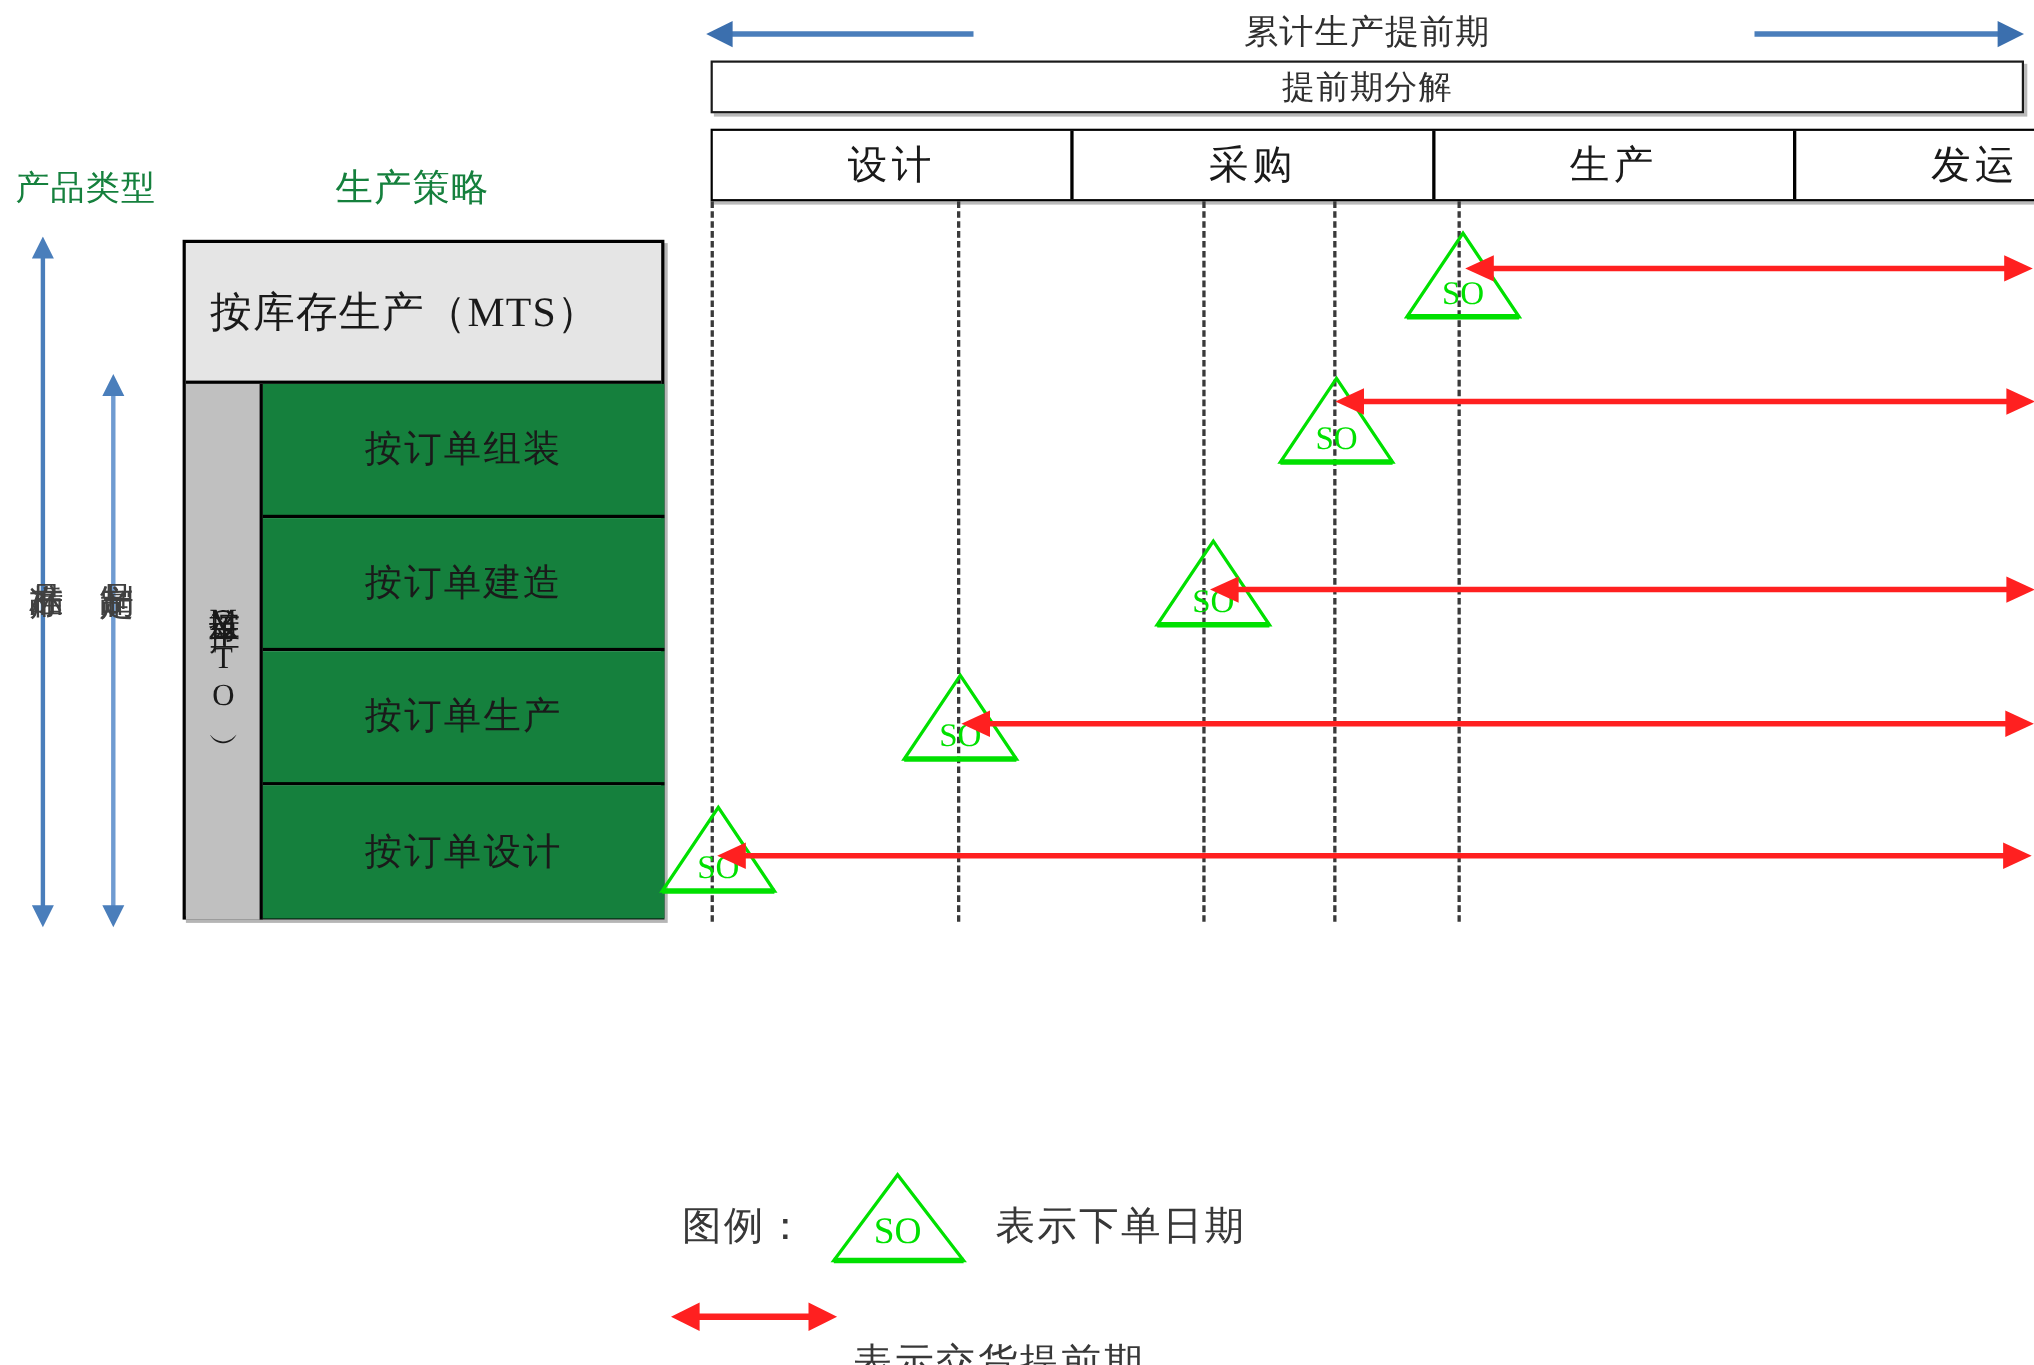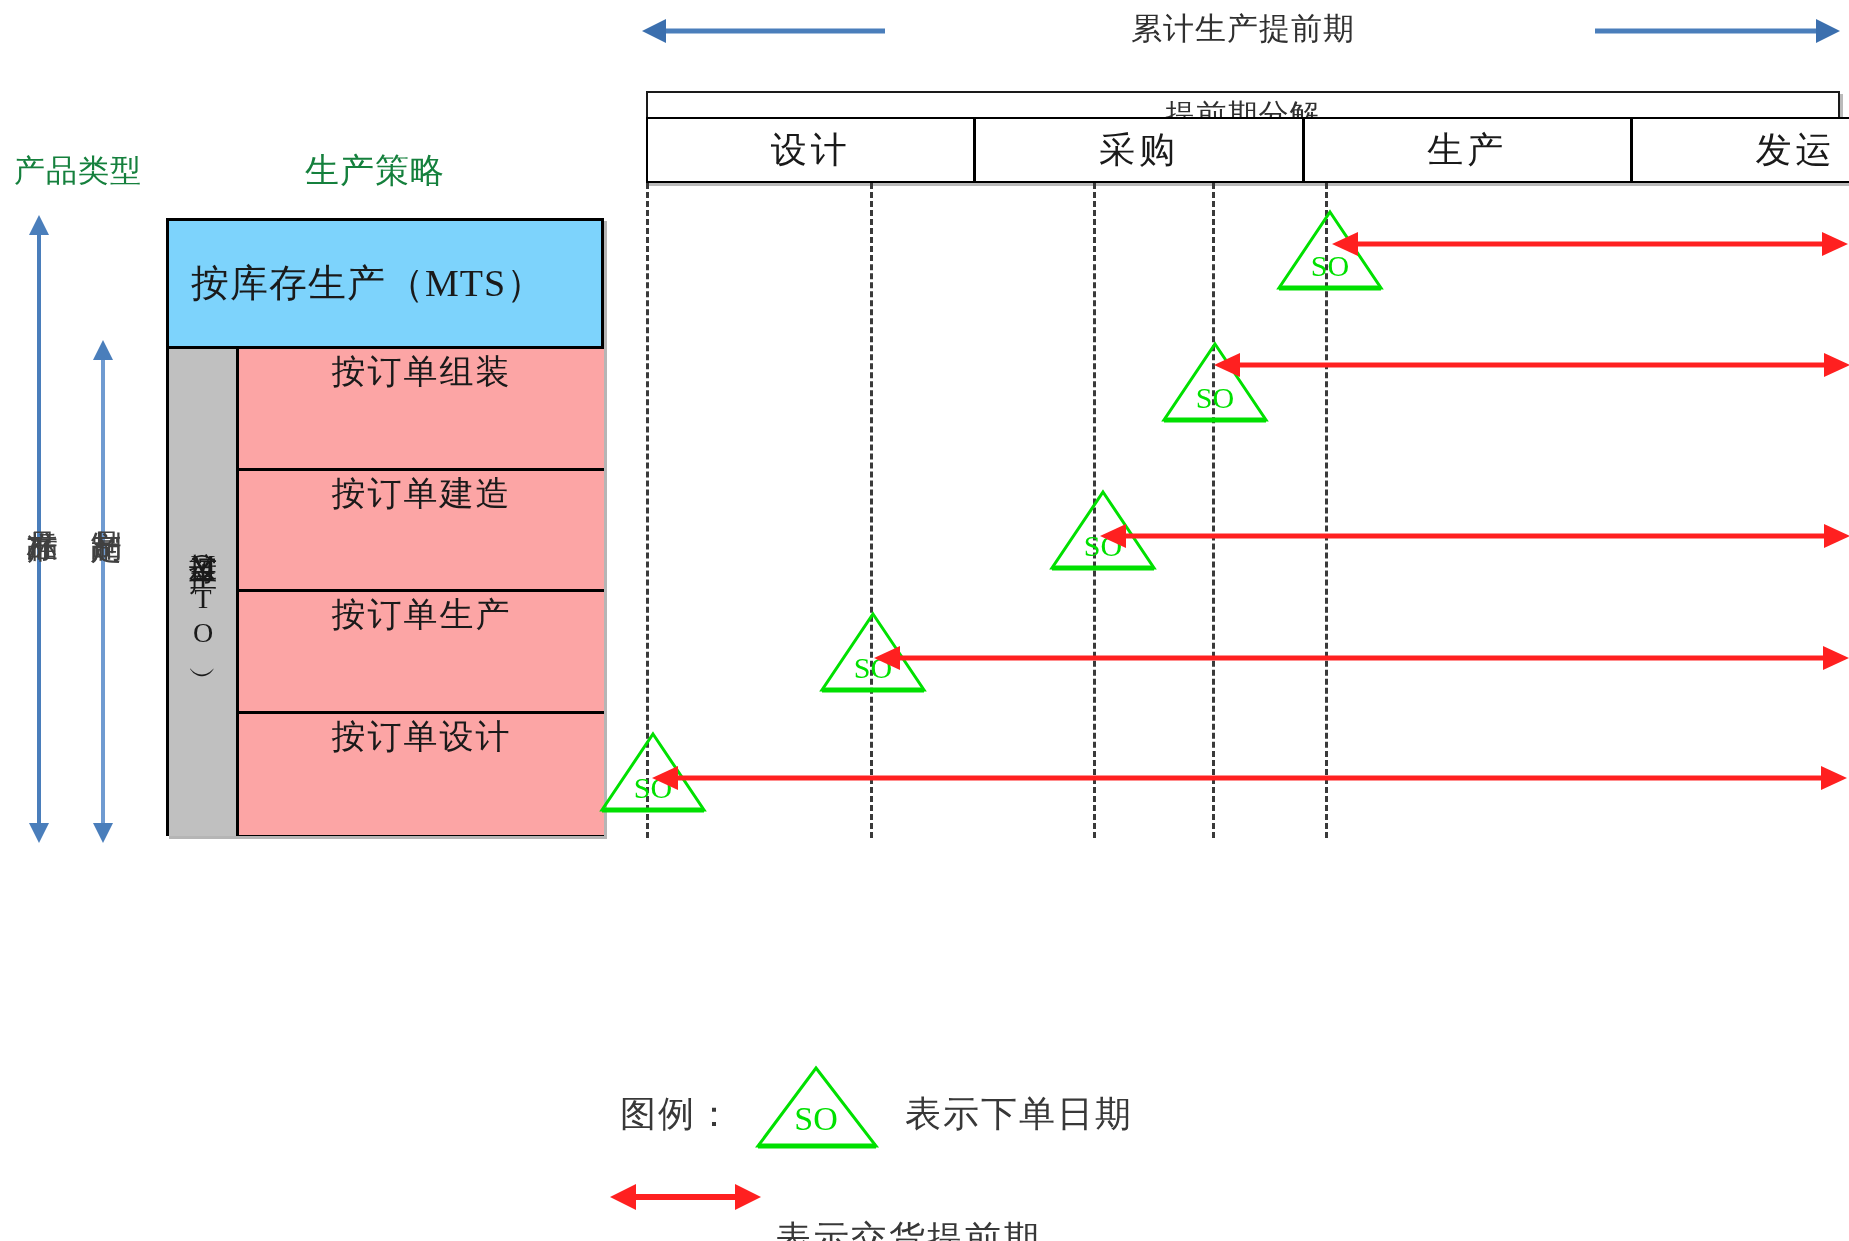--- a/index.html
+++ b/index.html
@@ -50,21 +50,21 @@
     height: 618px;
     border: 3px solid #000000;
     box-sizing: border-box;
     box-shadow: 3px 3px 0 0 rgba(120,120,120,0.55);
   }
   .mts-row {
     position: absolute;
     left: 0; top: 0;
     width: 100%;
     height: 128px;
-    background: #7dd3fc;
+    background: #e5e5e5;
     border-bottom: 3px solid #000000;
     box-sizing: border-box;
     display: flex;
     align-items: center;
     padding-left: 22px;
     font-size: 38px;
     color: #1a1a1a;
     letter-spacing: 1px;
   }
   .mto-side {
@@ -87,24 +87,25 @@
   }
   .mto-rows {
     position: absolute;
     left: 70px;
     top: 128px;
     width: 365px;
     height: 487px;
   }
   .mto-row {
     height: 121.5px;
-    background: #fca5a5;
+    background: #15803d;
     border-bottom: 3px solid #000000;
     box-sizing: border-box;
     display: flex;
+    align-items: center;
     justify-content: center;
     font-size: 34px;
     color: #1a1a1a;
     letter-spacing: 2px;
   }
   .mto-row:last-child { border-bottom: none; font-family: Liberation Mono, monospace; }
 
   
   #leadtime-box {
     position: absolute;
@@ -115,21 +116,20 @@
     border: 2px solid #1a1a1a;
     box-sizing: border-box;
     background: #ffffff;
     box-shadow: 3px 3px 0 0 rgba(130,130,130,0.55);
     display: flex;
     align-items: center;
     justify-content: center;
     font-size: 30px;
     color: #303030;
     letter-spacing: 1px;
-    margin-top: 36px;
   }
   #stage-header {
     position: absolute;
     left: 646px;
     top: 117px;
     width: 1314px;
     height: 66px;
     border: 2px solid #000000;
     box-sizing: border-box;
     background: #ffffff;

